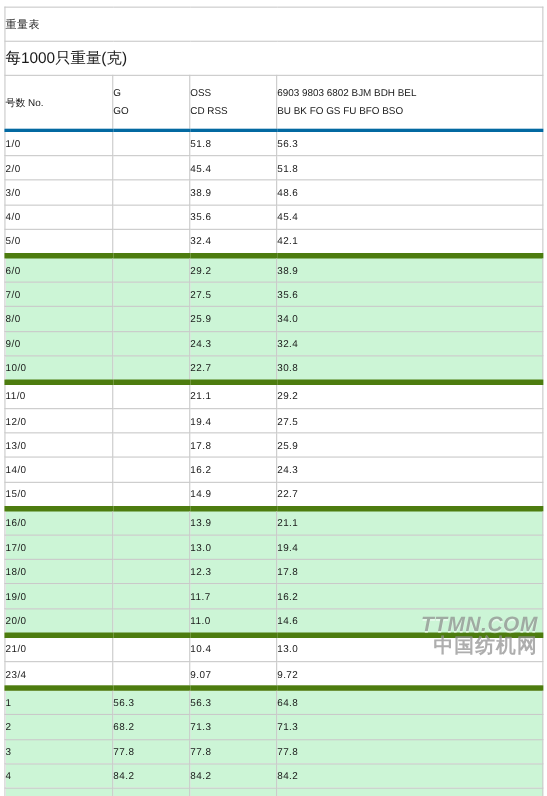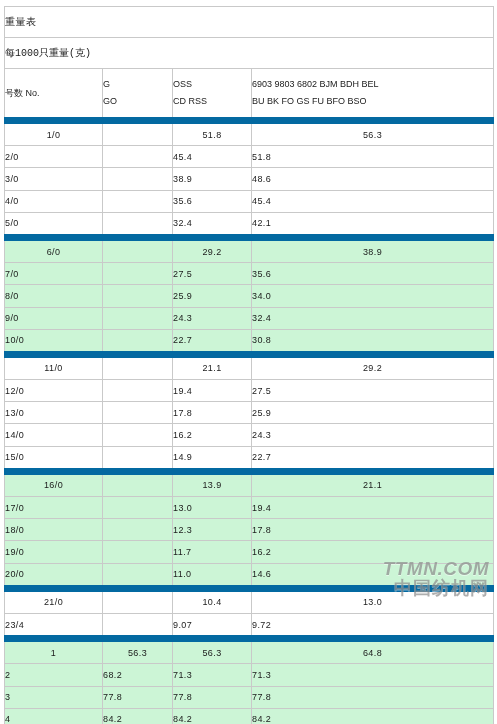--- a/index.html
+++ b/index.html
@@ -44,23 +44,22 @@
   .title-cell {
     height: 30px;
     padding-left: 10px;
     font-size: 10px;
     color: #1a1a1a;
     letter-spacing: .5px;
   }
   .subtitle-cell {
     height: 30px;
     padding-left: 10px;
-    font-size: 10px;
+    font-size: 14px;
     color: #1a1a1a;
-    font-family: Liberation Mono, monospace;
   }
   .hdr-cell {
     height: 48px;
     padding: 6px 0 6px 10px;
     font-size: 9px;
     line-height: 17px;
     color: #1a1a1a;
     white-space: nowrap;
   }
   .hdr-cell.no {
@@ -73,21 +72,21 @@
     height: 21.2px;
     padding-left: 10px;
     font-size: 9px;
     color: #1a1a1a;
     letter-spacing: .4px;
   }
   tr.band-green td { background-color: #ccf5d6; }
   tr.band-white td { background-color: #ffffff; }
 
   
-  tr.block-start td { border-top: 7px solid #0369a1; text-align: center; }
+  tr.block-start td { border-top: 3px solid #0369a1; }
   tr.block-end td   { border-bottom: 5px solid #4d7c0f; }
 
   .watermark {
     position: absolute;
     right: 8px;
     bottom: 14px;
     text-align: right;
     pointer-events: none;
     user-select: none;
     line-height: 1.05;

